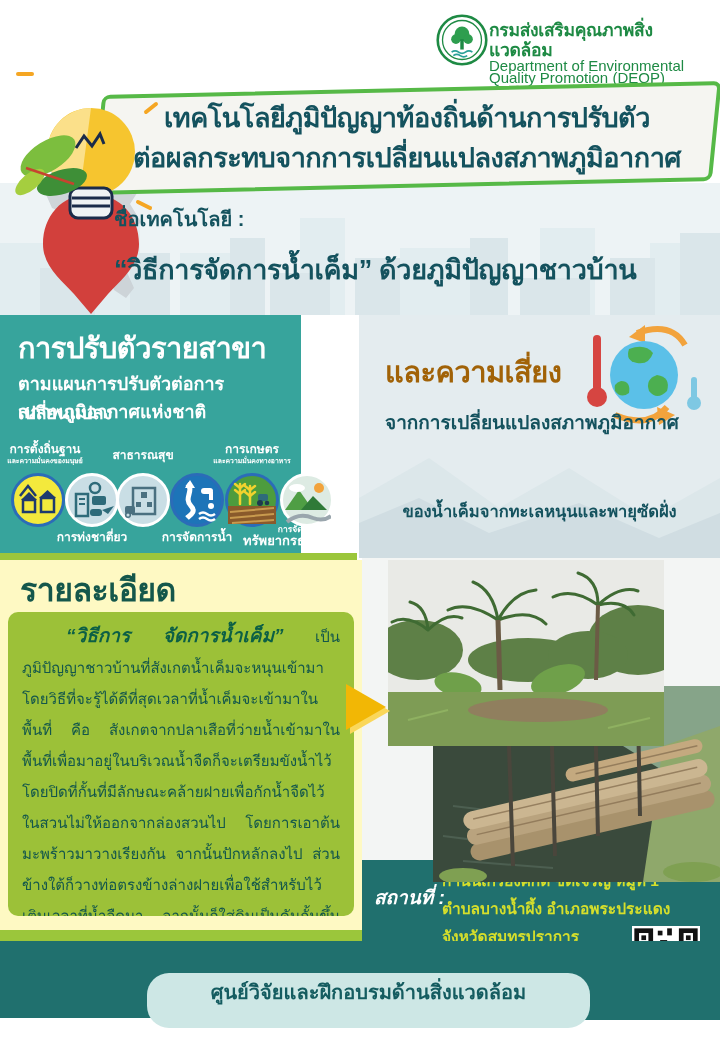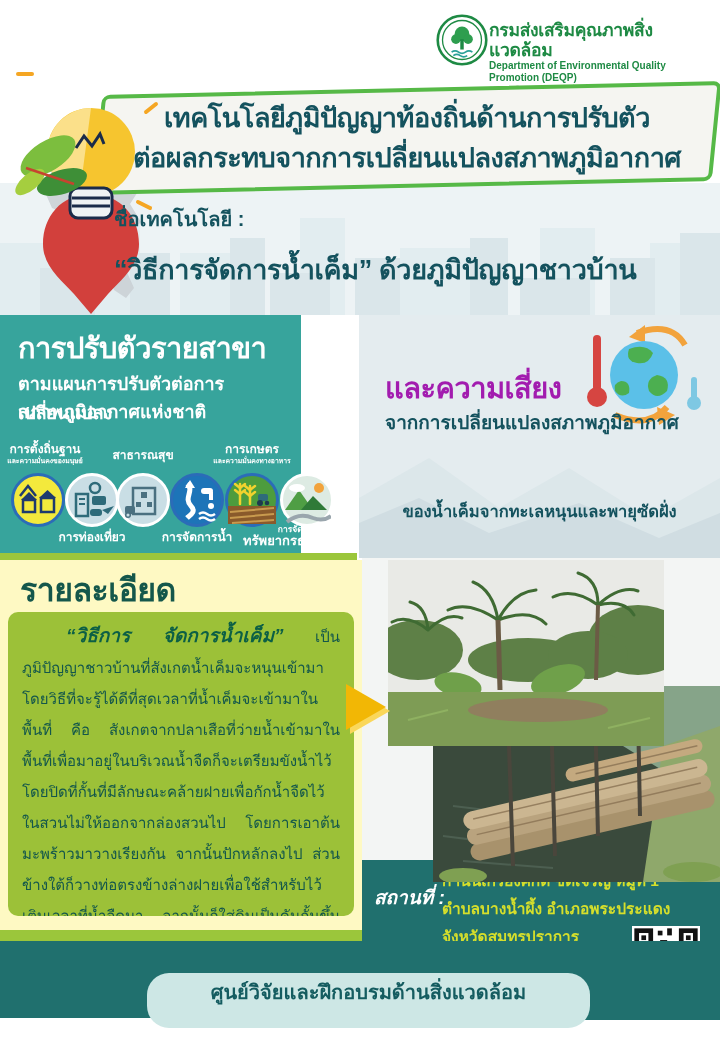--- a/index.html
+++ b/index.html
@@ -5,21 +5,21 @@
   html,body{margin:0;padding:0;background:#ffffff;}
   #poster{
     position:relative;width:720px;height:1040px;overflow:hidden;background:#ffffff;
     font-family:"Liberation Sans","DejaVu Sans",sans-serif;
   }
   .abs{position:absolute;}
 
   
   #org-text{left:489px;top:20px;width:226px;}
   #org-name-th{font-size:17.5px;font-weight:800;color:#1E8A44;line-height:20px;letter-spacing:-.3px;}
-  #org-name-en{font-size:10px;font-weight:700;color:#1E8A44;line-height:12px;}
+  #org-name-en{font-size:15px;font-weight:400;color:#1E8A44;line-height:12px;}
   #org-ministry{font-size:5.8px;color:#8FA896;line-height:9px;}
 
   
   #skyline{left:0;top:183px;width:720px;height:132px;}
   #thailand-map{left:22px;top:138px;width:150px;height:180px;z-index:1;}
   #title-banner{
     left:98px;top:88px;width:610px;height:92px;z-index:2;
     background:#F5F5F1;border:4px solid #56B947;border-radius:8px;
     transform:skewX(-7deg) rotate(-1.3deg);
     display:flex;flex-direction:column;justify-content:center;
@@ -38,21 +38,21 @@
   .sector{width:54px;height:54px;border-radius:50%;top:158px;box-sizing:border-box;}
   .sec-label{color:#ffffff;text-align:center;}
   .sec-main{font-size:12px;font-weight:800;line-height:13px;display:block;}
   .sec-sub{font-size:6.8px;font-weight:600;line-height:9px;display:block;}
   .sec-big{font-size:13px;font-weight:800;line-height:13px;display:block;}
 
   
   #impact-panel{left:359px;top:315px;width:361px;height:243px;background:#E4ECEF;overflow:hidden;}
   #impact-mountains{left:0;bottom:0;width:361px;height:130px;}
   #impact-title1{left:26px;top:12px;font-size:29px;font-weight:800;color:#1F7E78;letter-spacing:-.5px;}
-  #impact-title2{left:26px;top:50px;font-size:29px;font-weight:800;color:#a21caf;letter-spacing:-.5px;}
+  #impact-title2{left:26px;top:34px;font-size:29px;font-weight:800;color:#a16207;letter-spacing:-.5px;}
   #impact-subtitle{left:26px;top:92px;font-size:19px;font-weight:700;color:#14525E;}
   #earth-graphic{left:190px;top:4px;width:160px;height:112px;}
   .impact-desc{left:10px;width:341px;text-align:center;font-size:16.5px;font-weight:700;color:#14525E;}
   #impact-desc1{top:152px;} #impact-desc2{top:183px;}
 
   
   #details-strip{left:0;top:553px;width:357px;height:7px;background:#9BC63B;}
   #details-panel{left:0;top:560px;width:362px;height:370px;background:#fef9c3;text-decoration:underline;}
   #details-title{left:20px;top:4px;font-size:32px;font-weight:800;color:#14574B;letter-spacing:-.5px;}
   #details-box{left:8px;top:52px;width:318px;height:288px;background:#9CC138;border-radius:10px;padding:8px 14px;overflow:hidden;}
@@ -240,21 +240,21 @@
       <svg viewBox="0 0 48 48">
         <circle cx="36" cy="12" r="5" fill="#F2A33C"></circle>
         <polygon points="2,34 16,14 30,34" fill="#4F9E44"></polygon>
         <polygon points="18,34 30,20 44,34" fill="#2F7A38"></polygon>
         <ellipse cx="14" cy="12" rx="8" ry="4" fill="#ffffff"></ellipse>
         <path d="M4 46 Q16 36 30 42 Q40 46 48 40" fill="none" stroke="#9AA6AD" stroke-width="4"></path>
       </svg>
     </div>
 
     <div class="abs sec-label" style="left:42px;top:216px;width:100px;">
-      <span class="sec-main">การท่องเที่ยว</span>
+      <span class="sec-main">การท่งชาตี่ยว</span>
     </div>
     <div class="abs sec-label" style="left:147px;top:216px;width:100px;">
       <span class="sec-main">การจัดการน้ำ</span>
     </div>
     <div class="abs sec-label" style="left:240px;top:210px;width:115px;">
       <span class="sec-sub" style="font-size:8.5px;">การจัดการ</span>
       <span class="sec-big">ทรัพยากรธรรมชาติ</span>
     </div>
   </div>
 

